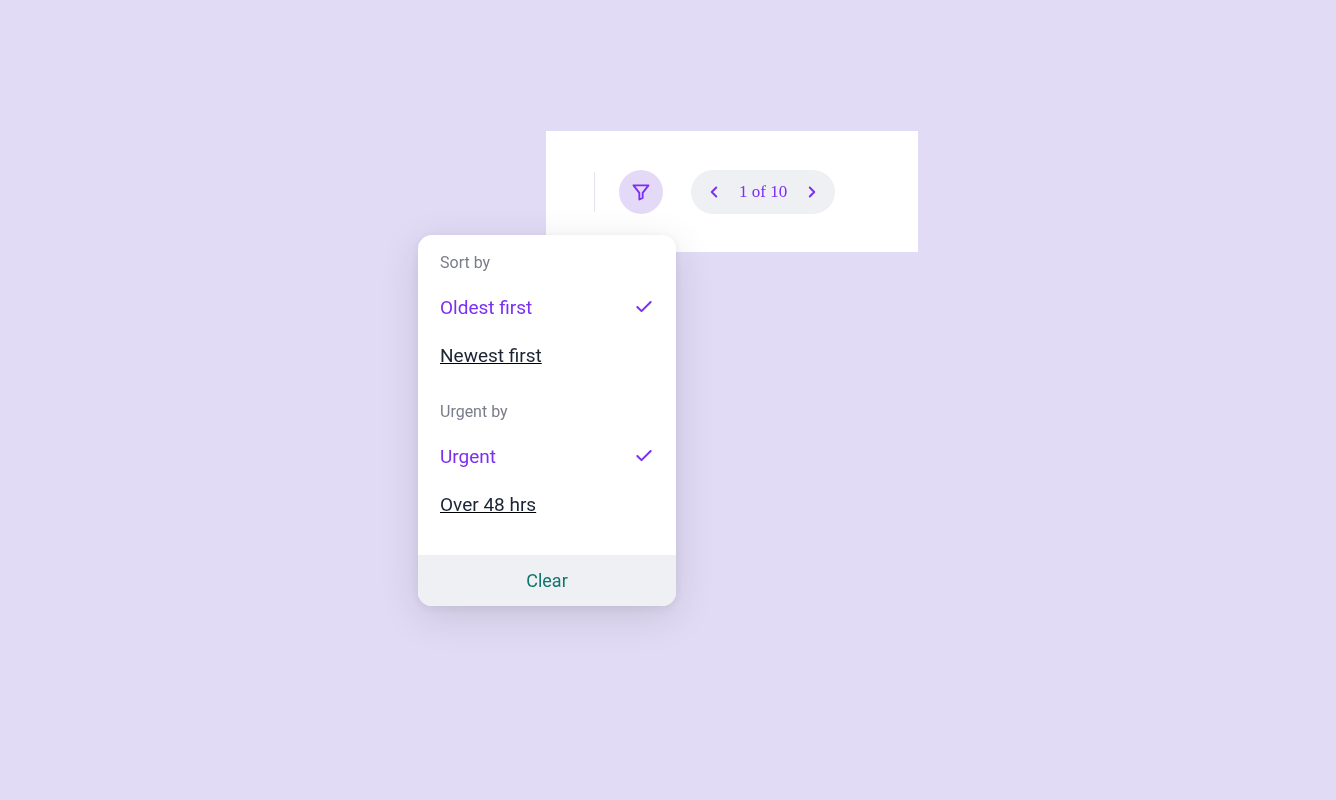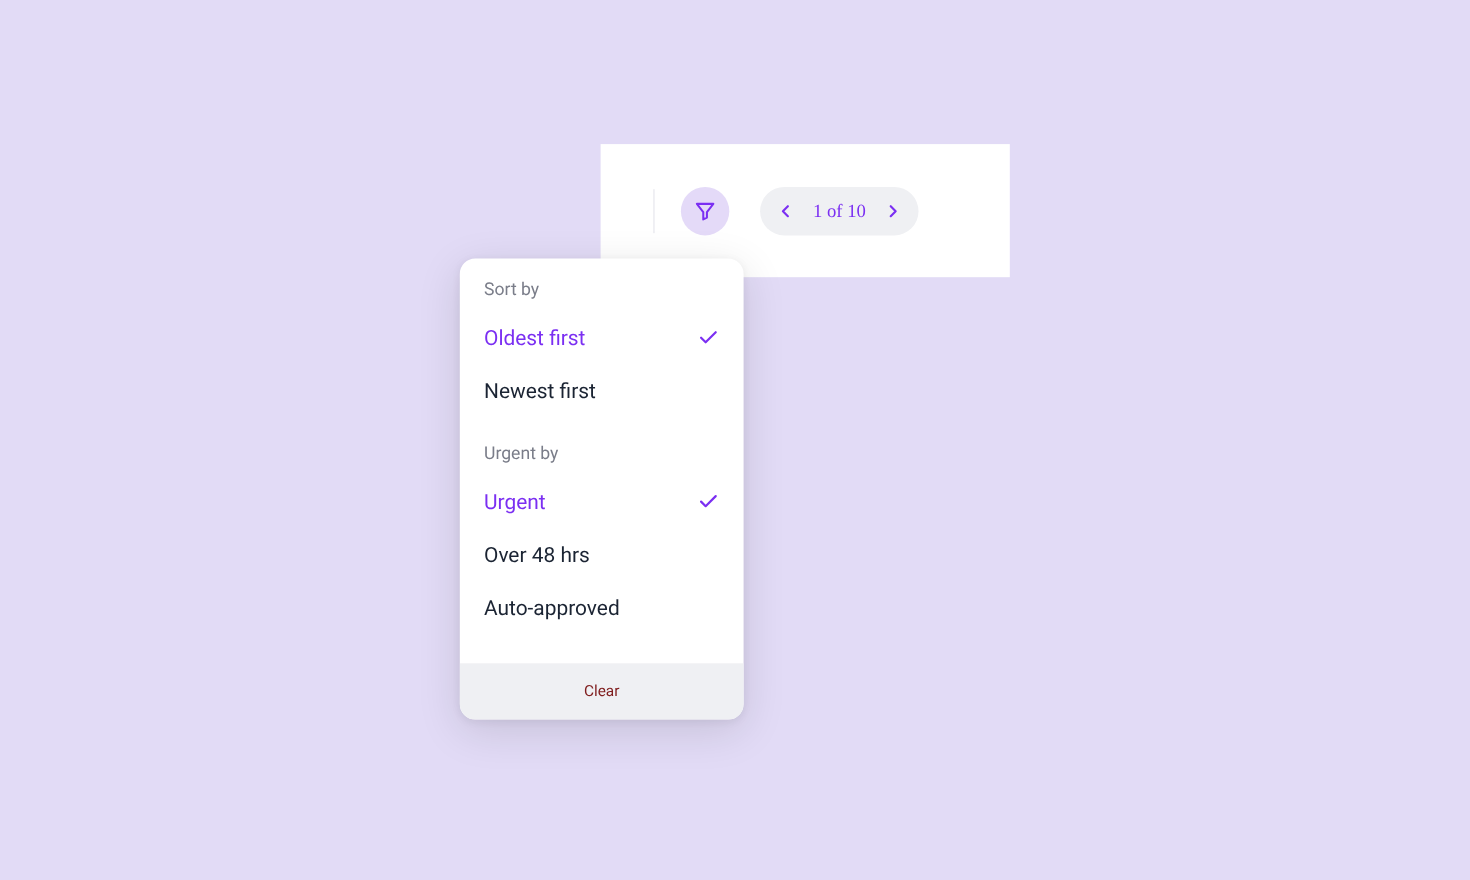--- a/index.html
+++ b/index.html
@@ -88,39 +88,39 @@
     .pop-section-label.second {
       margin-top: 26px;
     }
     .pop-item {
       display: flex;
       align-items: center;
       justify-content: space-between;
       height: 42px;
       cursor: pointer;
     }
-    .pop-item + .pop-item { margin-top: 6px; }
+    .pop-item + .pop-item { margin-top: 6px; text-decoration: underline; }
     .pop-item-text {
       font-size: 19px;
       color: #1B2433;
     }
     .pop-item.selected .pop-item-text {
       color: #7B2FF2;
     }
     .pop-footer {
       background: #EFF0F3;
       height: 51px;
       display: flex;
       align-items: center;
       justify-content: center;
       cursor: pointer;
     }
     .pop-footer-text {
-      color: #7f1d1d;
-      font-size: 14px;
+      color: #0f766e;
+      font-size: 18px;
     }
     svg { display: block; }
   </style>
 </head>
 <body>
 
 <div class="toolbar">
   <div class="toolbar-divider"></div>
   <div class="filter-button">
     <span>
@@ -171,21 +171,18 @@
       <span class="pop-item-text">Urgent</span>
       <span>
         <svg width="20" height="20" viewBox="0 0 24 24" fill="none" stroke="#7B2FF2" stroke-width="2.4" stroke-linecap="round" stroke-linejoin="round">
           <polyline points="20 6 9 17 4 12"></polyline>
         </svg>
       </span>
     </div>
     <div class="pop-item">
       <span class="pop-item-text">Over 48 hrs</span>
     </div>
-    <div class="pop-item">
-      <span class="pop-item-text">Auto-approved</span>
-    </div>
 
   </div>
   <div class="pop-footer">
     <span class="pop-footer-text">Clear</span>
   </div>
 </div>
 
 </body></html>

